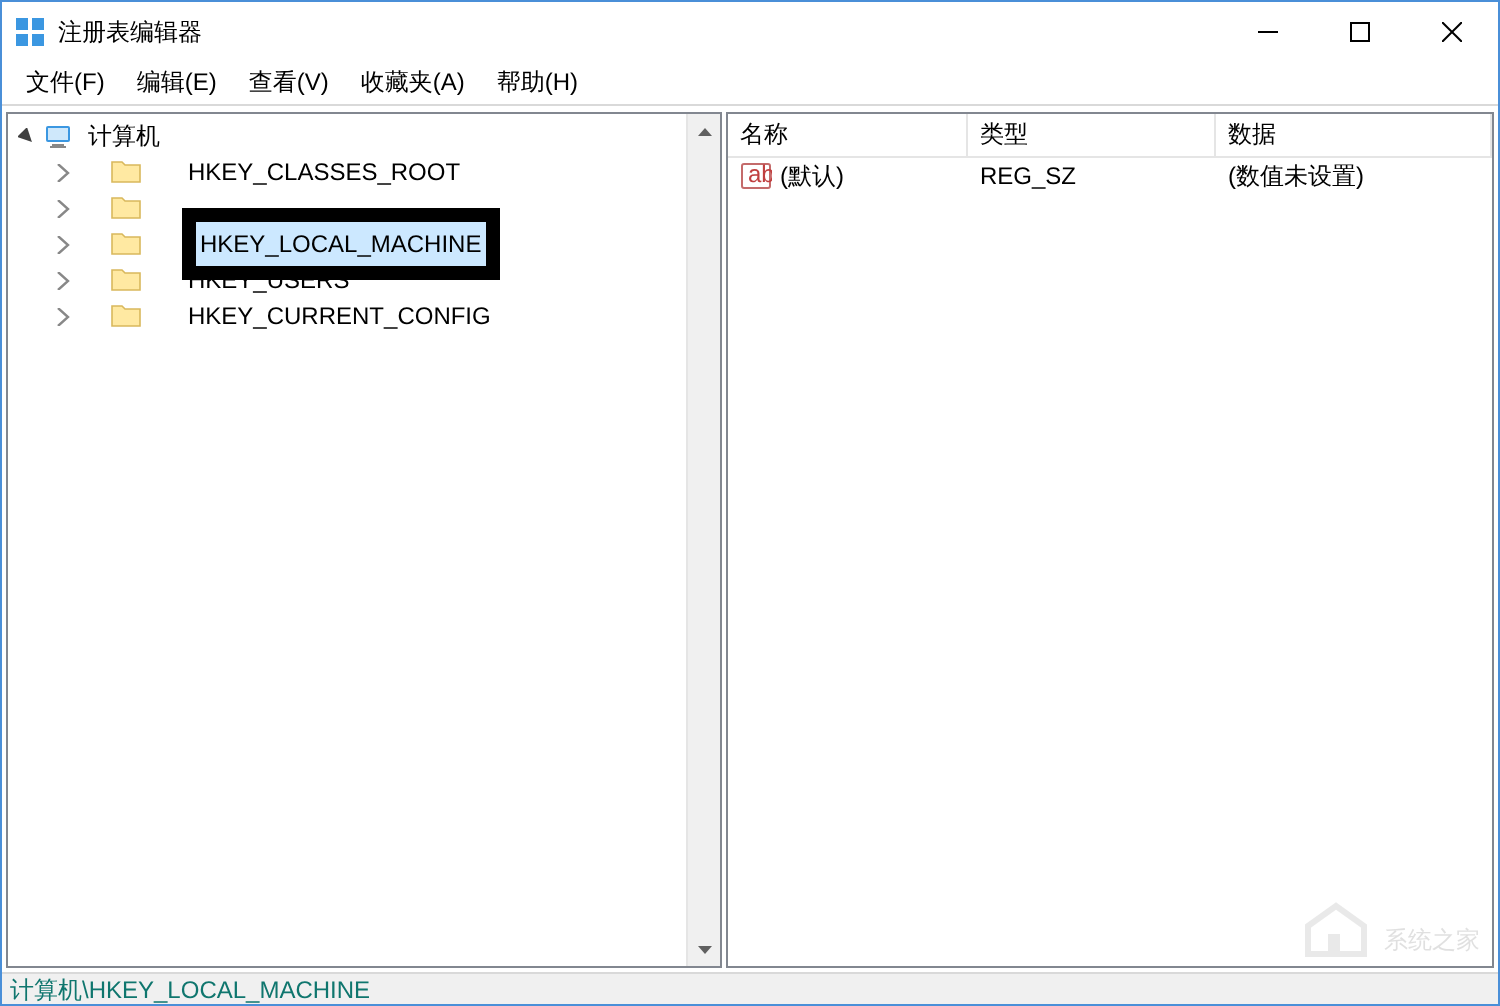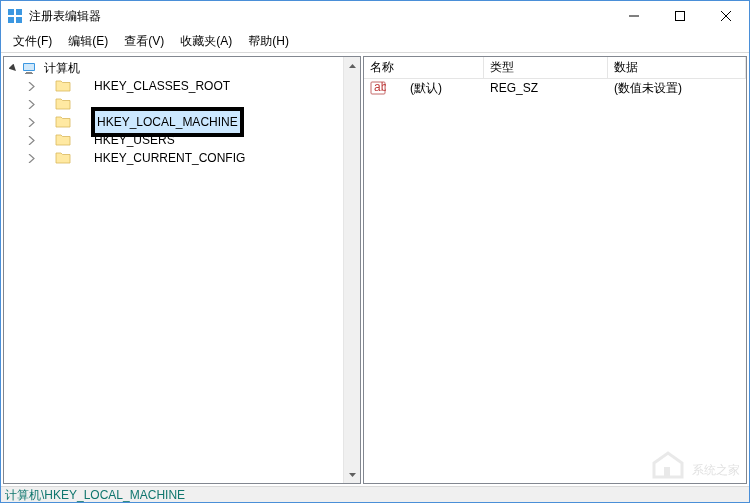--- a/index.html
+++ b/index.html
@@ -13,28 +13,28 @@
 .menubar .menu-item { padding: 2px 8px; cursor: pointer; color: #000; }
 .content { flex: 1; display: flex; border-top: 1px solid #fff; overflow: hidden; }
 .left-pane { width: 358px; border: 1px solid #828790; margin: 2px 1px 2px 2px; background: #fff; position: relative; display: flex; flex-direction: column; }
 .right-pane { flex: 1; border: 1px solid #828790; margin: 2px 2px 2px 1px; background: #fff; display: flex; flex-direction: column; }
 .tree { flex: 1; overflow: auto; padding: 2px 0; }
 .tree-row { display: flex; align-items: center; height: 18px; white-space: nowrap; cursor: pointer; }
 .tree-row .exp { width: 14px; height: 14px; display: inline-flex; align-items: center; justify-content: center; color: #6b6b6b; flex-shrink: 0; }
 .tree-row .exp svg { display: block; }
 .tree-row .ticon { width: 16px; height: 16px; margin: 0 4px 0 1px; display: inline-flex; align-items: center; justify-content: center; flex-shrink: 0; }
 .tree-row .tlabel { padding: 1px 3px; }
-.tree-row.selected .tlabel { background: #cce8ff; border: 4px solid #000000; padding: 4px 2px; }
+.tree-row.selected .tlabel { background: #cce8ff; border: 7px solid #000000; padding: 4px 2px; }
 .lvl0 { padding-left: 2px; }
 .lvl1 { padding-left: 20px; gap: 16px; }
 .list-header { display: flex; height: 22px; border-bottom: 1px solid #e5e5e5; background: #fff; }
 .list-header .col { display: flex; align-items: center; padding: 0 6px; border-right: 1px solid #e5e5e5; color: #000; cursor: pointer; }
 .list-body { flex: 1; overflow: auto; }
 .list-row { display: flex; height: 18px; align-items: center; cursor: pointer; }
-.list-row .cell { padding: 0 6px; display: flex; align-items: center; overflow: hidden; text-overflow: ellipsis; white-space: nowrap; gap: 20px; }
+.list-row .cell { padding: 0 6px; display: flex; align-items: center; overflow: hidden; text-overflow: ellipsis; white-space: nowrap; }
 .list-row .val-icon { width: 16px; height: 16px; margin-right: 4px; display: inline-flex; align-items: center; justify-content: center; flex-shrink: 0; }
 .scrollbar-v { position: absolute; right: 0; top: 0; bottom: 0; width: 17px; background: #f0f0f0; border-left: 1px solid #e5e5e5; display: flex; flex-direction: column; }
 .scrollbar-v .sb-btn { height: 17px; display: flex; align-items: center; justify-content: center; background: #f0f0f0; color: #606060; }
 .scrollbar-v .sb-track { flex: 1; background: #f0f0f0; }
 .statusbar { height: 16px; border-top: 1px solid #d9d9d9; background: #f0f0f0; display: flex; align-items: flex-start; padding: 0 4px; color: #0f766e; }
 .watermark { position: absolute; right: 10px; bottom: 24px; opacity: 0.25; pointer-events: none; font-size: 18px; color: #888; display: flex; align-items: flex-end; gap: 6px; }
 .col-n { width: 120px; }
 .col-t { width: 124px; }
 .col-d { flex: 1; }
 </style>

